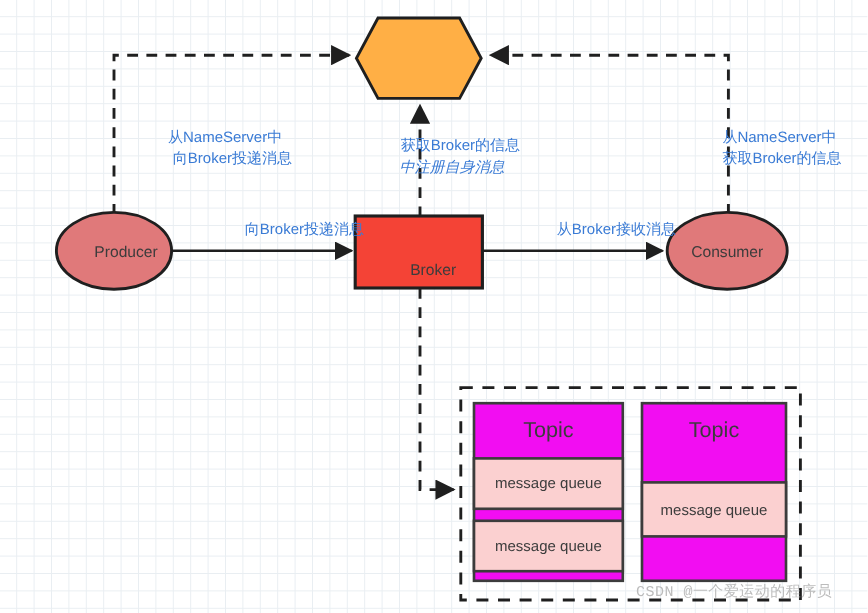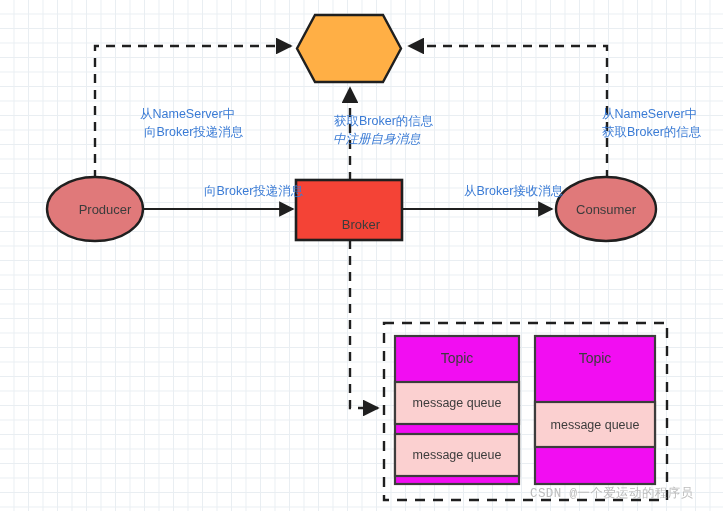--- a/index.html
+++ b/index.html
@@ -56,21 +56,21 @@
     font-size: 12.5px;
     font-family: "Liberation Sans", sans-serif;
     white-space: nowrap;
   }
   .topic-label {
     position: absolute;
     display: flex;
     align-items: center;
     justify-content: center;
     color: #3c3c3c;
-    font-size: 14px;
+    font-size: 18px;
     font-family: "Liberation Sans", sans-serif;
   }
   #watermark {
     position: absolute;
     left: 530px;
     top: 485px;
     font-size: 12.5px;
     color: #bcbcbc;
     font-family: Liberation Mono, monospace;
     white-space: nowrap;

